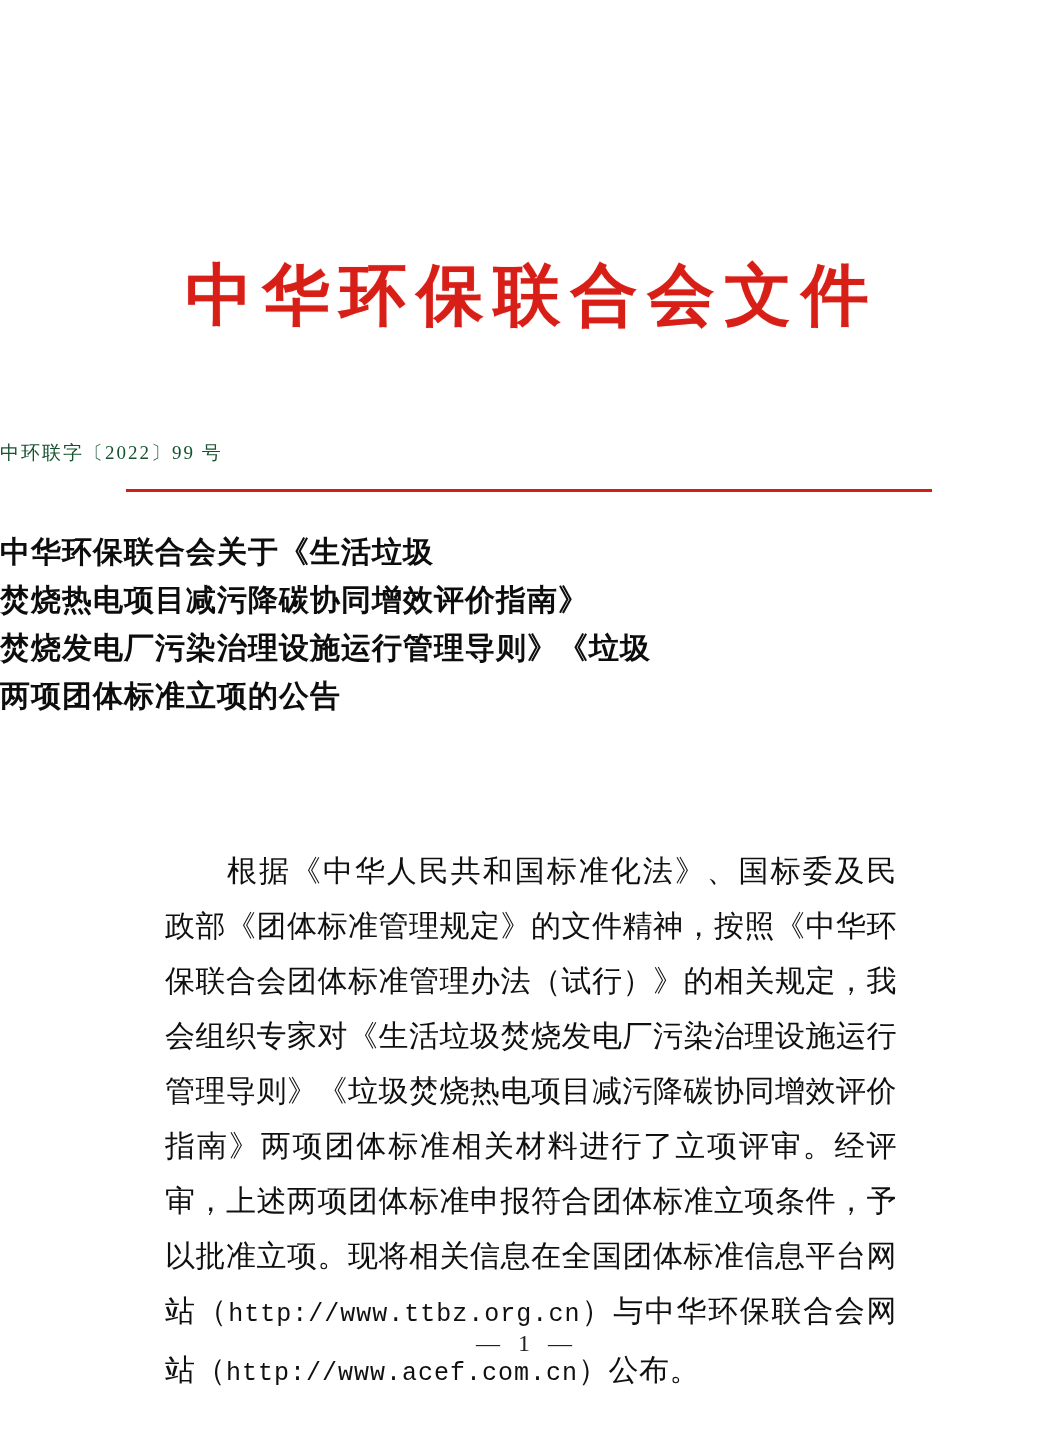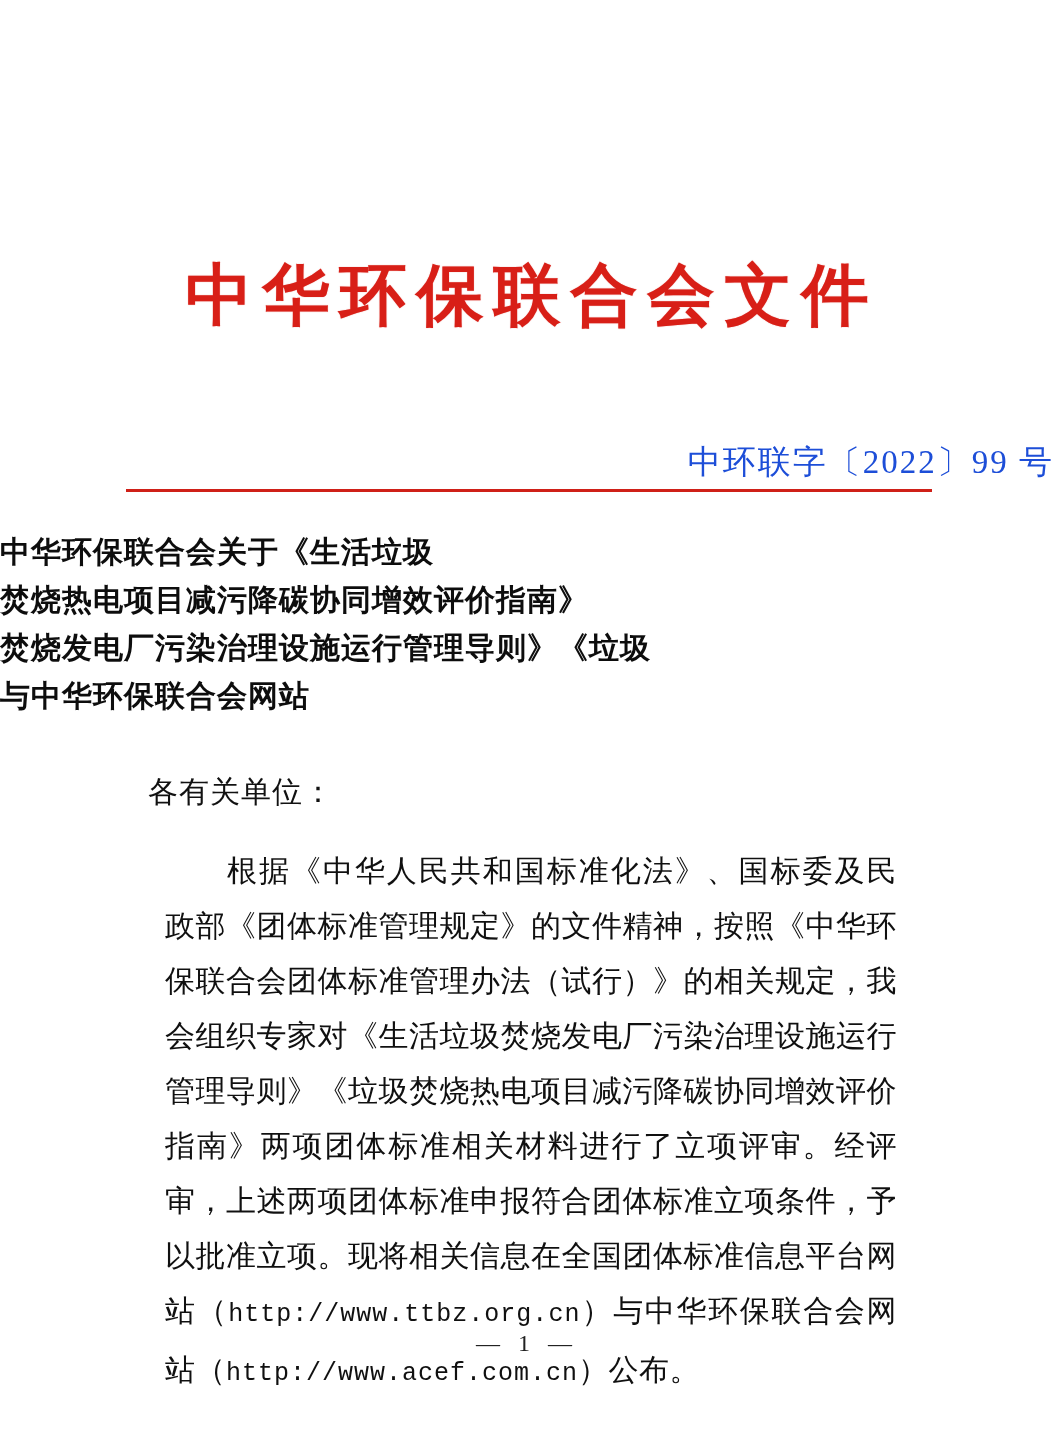--- a/index.html
+++ b/index.html
@@ -41,25 +41,25 @@
     white-space: nowrap;
     text-shadow: 0 0 1px rgba(216,31,23,0.5);
   }
 
   
   .docnum {
     position: absolute;
     top: 440px;
     left: 0;
     width: 100%;
-    text-align: right;
+    text-align: left;
     font-family: "Liberation Serif", "DejaVu Serif", serif;
-    font-size: 33px;
+    font-size: 19px;
     letter-spacing: 2px;
-    color: #1d4ed8;
+    color: #14532d;
   }
 
   
   .redrule {
     position: absolute;
     top: 489px;
     left: 126px;
     width: 806px;
     height: 3px;
     background: #cf2018;
@@ -133,24 +133,23 @@
   </div>
 
   <div class="docnum">中环联字〔2022〕99 号</div>
 
   <div class="redrule"></div>
 
   <div class="title-block">
     <span class="tline">中华环保联合会关于《生活垃圾</span>
     <span class="tline">焚烧热电项目减污降碳协同增效评价指南》</span>
     <span class="tline">焚烧发电厂污染治理设施运行管理导则》《垃圾</span>
-    <span class="tline">与中华环保联合会网站</span>
+    <span class="tline">两项团体标准立项的公告</span>
   </div>
 
-  <div class="salutation">各有关单位：</div>
 
   <div class="body-text">
     <p>
       <span>根据《中华人民共和国标准化法》、国标委及民政部《团体标准管理规定》的文件精神，按照《中华环保联合会团体标准管理办法（试行）》的相关规定，我会组织专家对《生活垃圾焚烧发电厂污染治理设施运行管理导则》《垃圾焚烧热电项目减污降碳协同增效评价指南》两项团体标准相关材料进行了立项评审。经评审，上述两项团体标准申报符合团体标准立项条件，予以批准立项。现将相关信息在全国团体标准信息平台网站（</span><span class="mono">http://www.ttbz.org.cn</span><span>）与中华环保联合会网站（</span><span class="mono">http://www.acef.com.cn</span><span>）公布。</span>
     </p>
   </div>
 
   <div class="pagefoot">— 1 —</div>
 
 </div>

